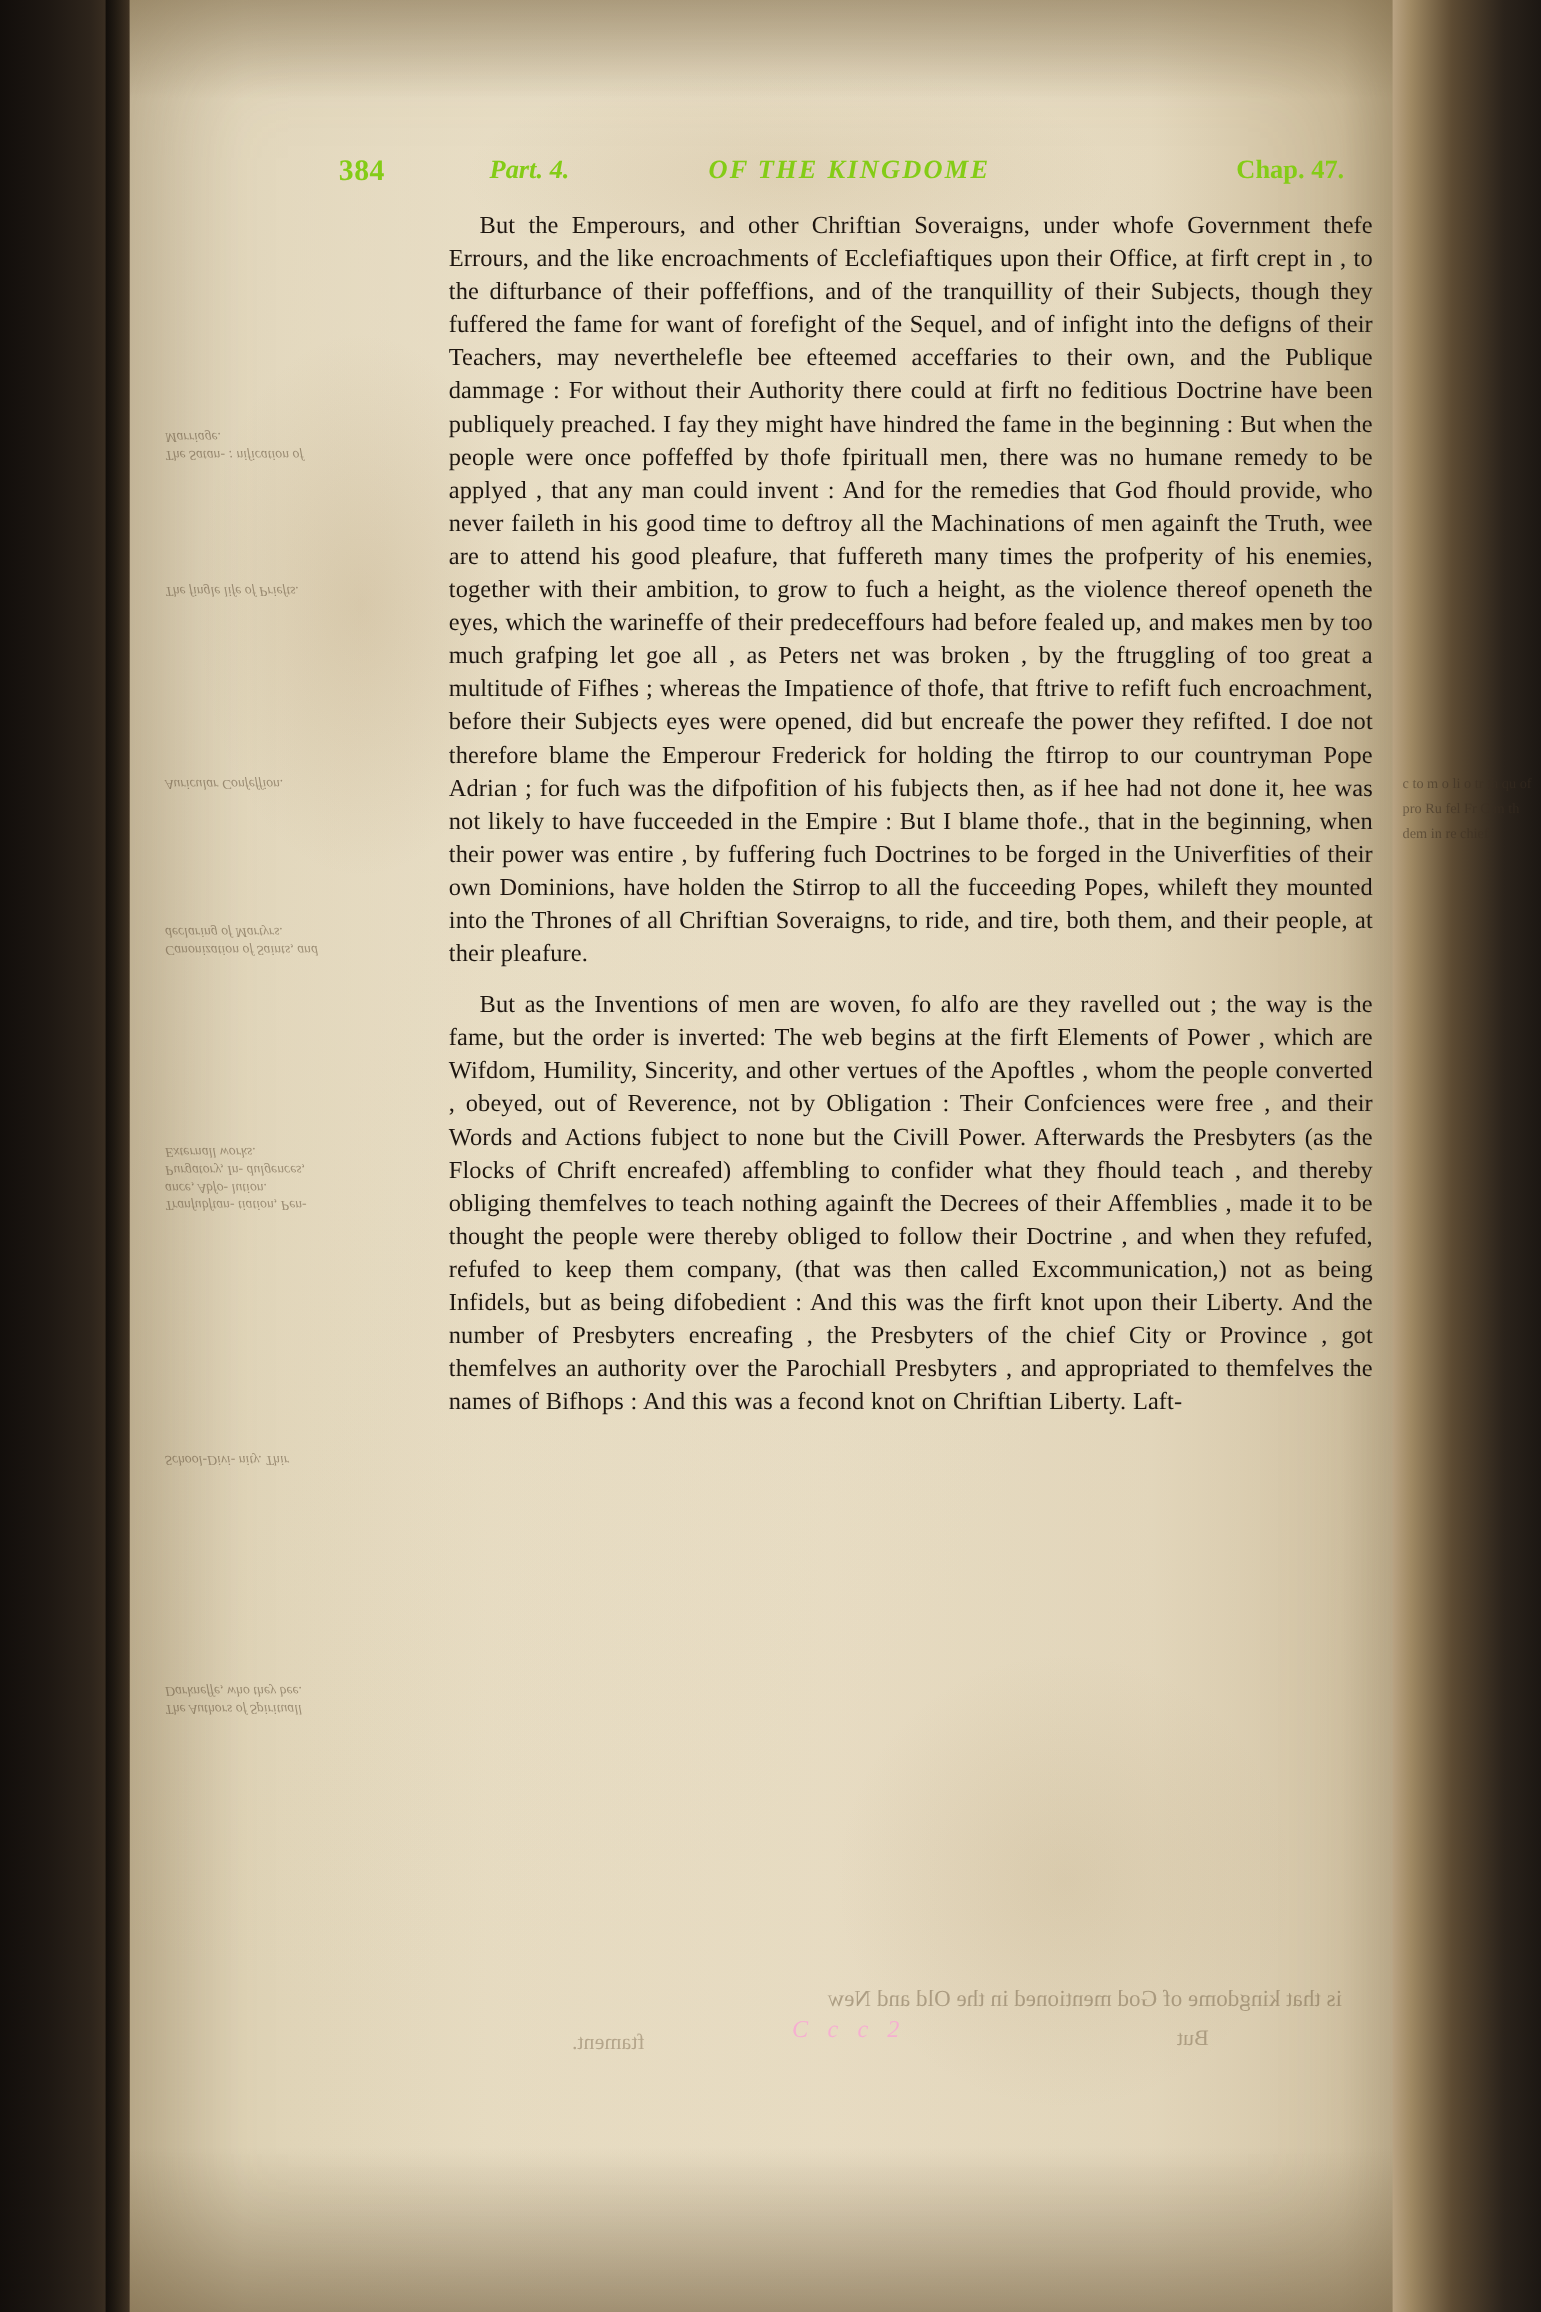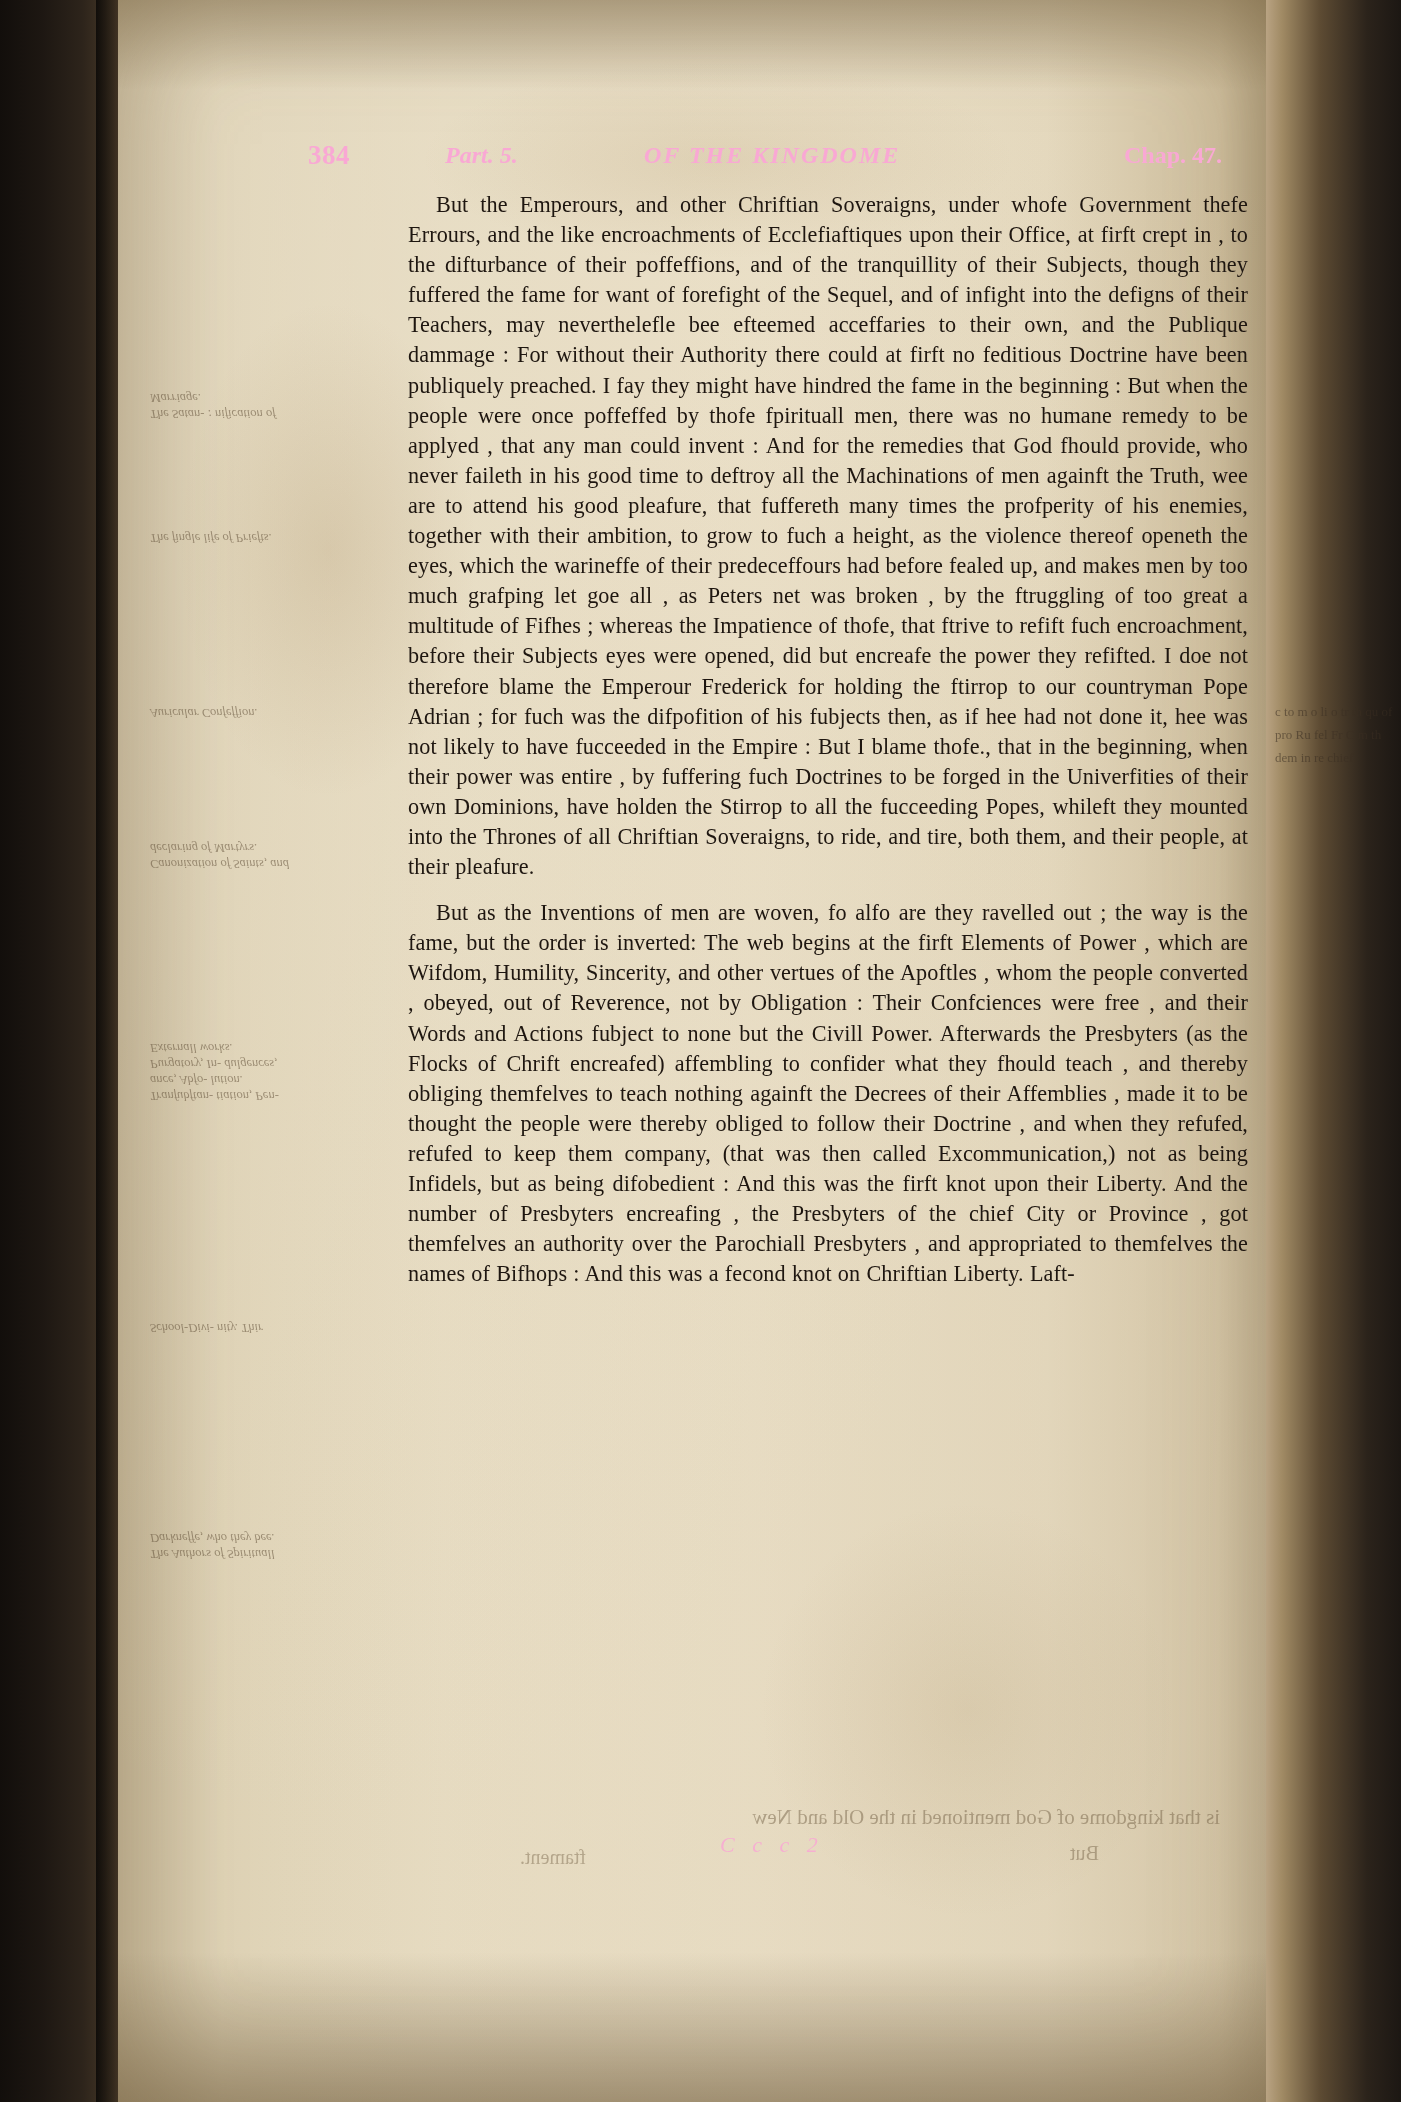--- a/index.html
+++ b/index.html
@@ -115,21 +115,21 @@
     text-align: left;
   }
 
   
   .header {
     position: absolute;
     left: 180px;
     top: 140px;
     width: 1060px;
     height: 34px;
-    color: #f9a8d4;
+    color: #84cc16;
   }
   .hdr-pageno {
     position: absolute; left: 128px; top: 0;
     font-size: 27px; font-weight: bold; letter-spacing: 0.5px;
     font-family: "Liberation Serif", serif;
   }
   .hdr-part {
     position: absolute; left: 265px; top: 2px;
     font-size: 24px; font-style: italic; font-weight: bold;
   }
@@ -235,21 +235,21 @@
     <div class="mnote" style="top:530px;">The fingle life of Priefts.</div>
     <div class="mnote" style="top:705px;">Auricular Confeffion.</div>
     <div class="mnote" style="top:840px;">Canonization of Saints, and declaring of Martyrs.</div>
     <div class="mnote" style="top:1040px;">Tranfubftan- tiation, Pen- ance, Abfo- lution. Purgatory, In- dulgences, Externall works.</div>
     <div class="mnote" style="top:1320px;">School-Divi- nity. Thir</div>
     <div class="mnote" style="top:1530px;">The Authors of Spirituall Darkneffe, who they bee.</div>
   </div>
 
   <div class="header">
     <div class="hdr-pageno">384</div>
-    <div class="hdr-part">Part. 5.</div>
+    <div class="hdr-part">Part. 4.</div>
     <div class="hdr-title">OF THE KINGDOME</div>
     <div class="hdr-chap">Chap. 47.</div>
   </div>
 
   <div class="body-col">
     <p class="para">But the Emperours, and other Chriftian Soveraigns, under whofe Government thefe Errours, and the like encroachments of Ecclefiaftiques upon their Office, at firft crept in , to the difturbance of their poffeffions, and of the tranquillity of their Subjects, though they fuffered the fame for want of forefight of the Sequel, and of infight into the defigns of their Teachers, may neverthelefle bee efteemed acceffaries to their own, and the Publique dammage : For without their Authority there could at firft no feditious Doctrine have been publiquely preached. I fay they might have hindred the fame in the beginning : But when the people were once poffeffed by thofe fpirituall men, there was no humane remedy to be applyed , that any man could invent : And for the remedies that God fhould provide, who never faileth in his good time to deftroy all the Machinations of men againft the Truth, wee are to attend his good pleafure, that fuffereth many times the profperity of his enemies, together with their ambition, to grow to fuch a height, as the violence thereof openeth the eyes, which the warineffe of their predeceffours had before fealed up, and makes men by too much grafping let goe all , as Peters net was broken , by the ftruggling of too great a multitude of Fifhes ; whereas the Impatience of thofe, that ftrive to refift fuch encroachment, before their Subjects eyes were opened, did but encreafe the power they refifted. I doe not therefore blame the Emperour Frederick for holding the ftirrop to our countryman Pope Adrian ; for fuch was the difpofition of his fubjects then, as if hee had not done it, hee was not likely to have fucceeded in the Empire : But I blame thofe., that in the beginning, when their power was entire , by fuffering fuch Doctrines to be forged in the Univerfities of their own Dominions, have holden the Stirrop to all the fucceeding Popes, whileft they mounted into the Thrones of all Chriftian Soveraigns, to ride, and tire, both them, and their people, at their pleafure.</p>
     <p class="para">But as the Inventions of men are woven, fo alfo are they ravelled out ; the way is the fame, but the order is inverted: The web begins at the firft Elements of Power , which are Wifdom, Humility, Sincerity, and other vertues of the Apoftles , whom the people converted , obeyed, out of Reverence, not by Obligation : Their Confciences were free , and their Words and Actions fubject to none but the Civill Power. Afterwards the Presbyters (as the Flocks of Chrift encreafed) affembling to confider what they fhould teach , and thereby obliging themfelves to teach nothing againft the Decrees of their Affemblies , made it to be thought the people were thereby obliged to follow their Doctrine , and when they refufed, refufed to keep them company, (that was then called Excommunication,) not as being Infidels, but as being difobedient : And this was the firft knot upon their Liberty. And the number of Presbyters encreafing , the Presbyters of the chief City or Province , got themfelves an authority over the Parochiall Presbyters , and appropriated to themfelves the names of Bifhops : And this was a fecond knot on Chriftian Liberty. Laft-</p>
   </div>
 
   <div class="bleed">is that kingdome of God mentioned in the Old and New</div>

